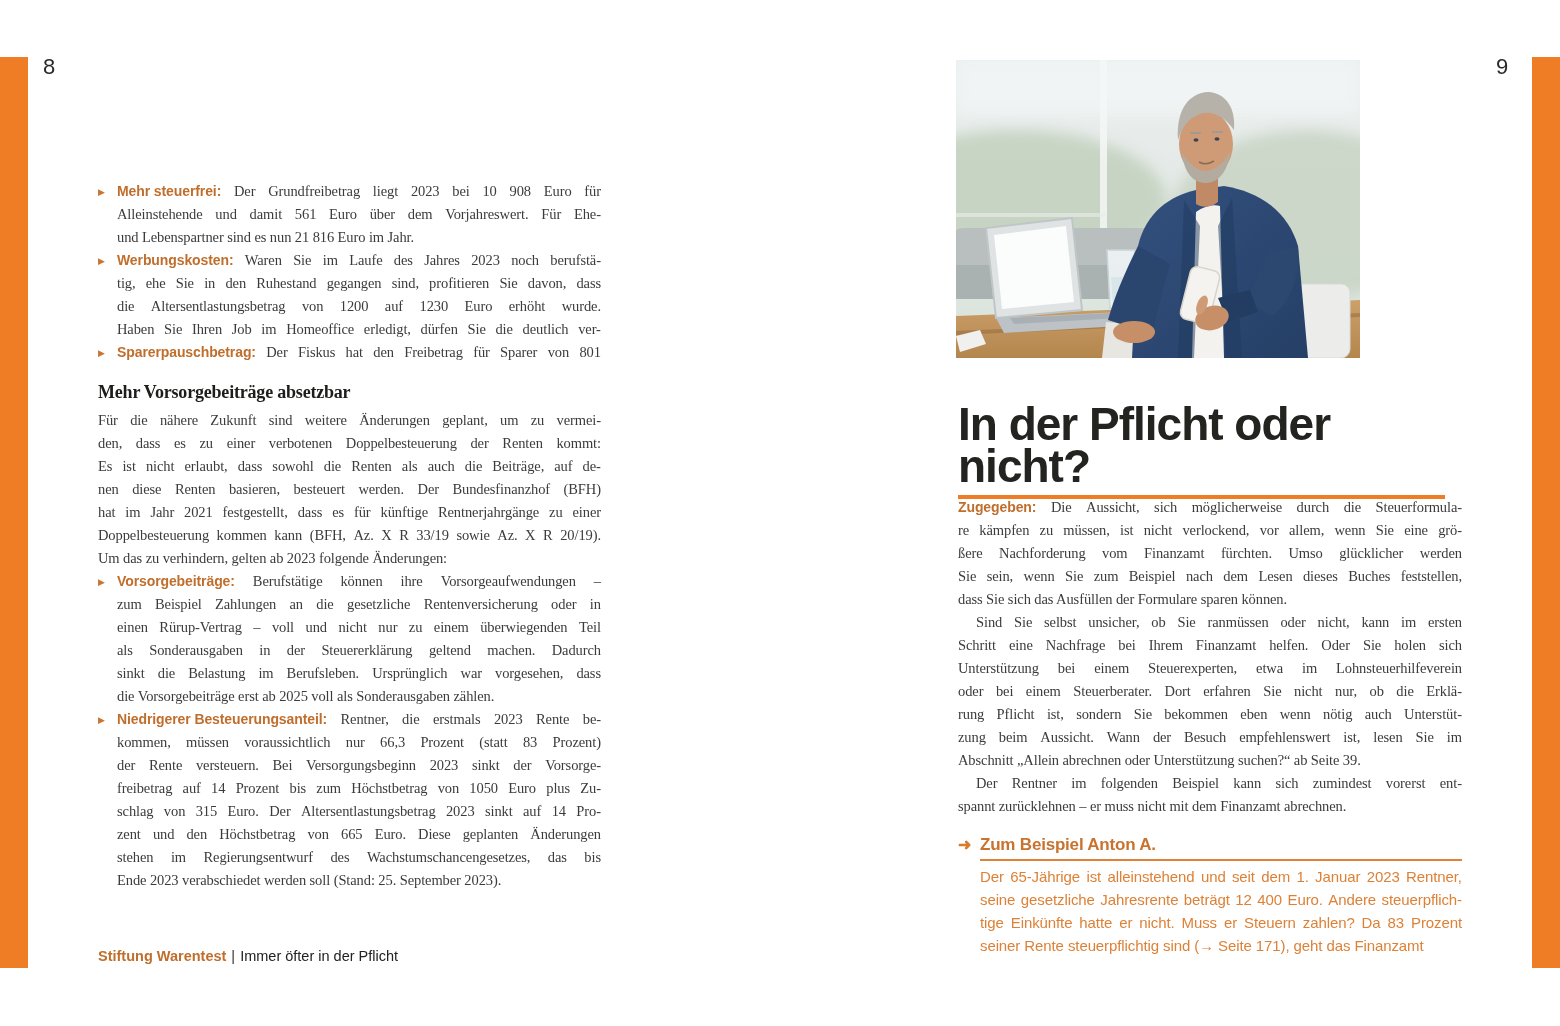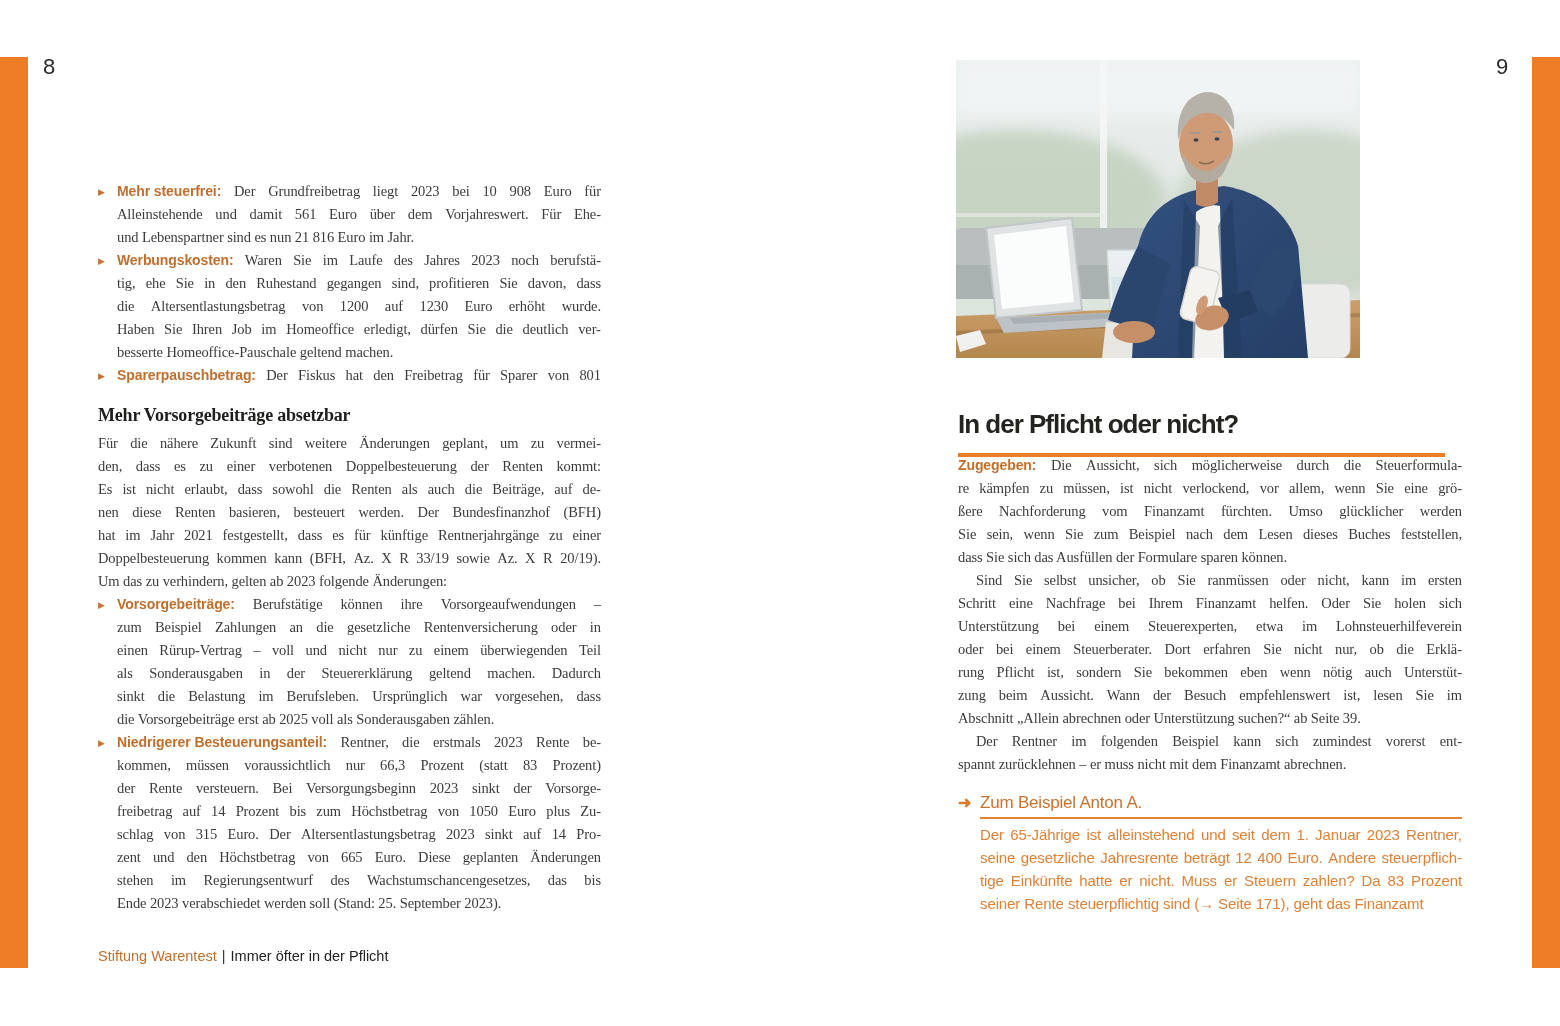--- a/index.html
+++ b/index.html
@@ -24,34 +24,34 @@
   .lead{font-family:"Liberation Sans",sans-serif;font-weight:700;color:#c06e2c;font-size:14px;white-space:pre;}
 
   
   .col-left{position:absolute;left:98px;top:183px;width:503px;}
   .bullet{position:relative;padding-left:19px;}
   .bullet .marker{position:absolute;left:0;top:4px;font-size:9px;color:#c9742f;}
   h3.section{font-family:Liberation Serif, serif;font-weight:700;font-size:18px;color:#1d1d1b;margin:14px 0 9px 0;line-height:22px;letter-spacing:-0.2px;}
 
   
   .footer{position:absolute;left:98px;top:948px;font-size:14.5px;}
-  .footer .brand{color:#c06e2c;font-weight:400;}
+  .footer .brand{color:#c06e2c;font-weight:700;}
   .footer .sep{color:#333;margin:0 5px;font-weight:400;}
   .footer .booktitle{color:#222;}
 
   
   .col-right{position:absolute;left:958px;top:403px;width:504px;}
-  h1.title{font-size:26px;font-weight:700;color:#232320;margin:0;line-height:42px;letter-spacing:-1px;font-family:"Liberation Sans",sans-serif;}
+  h1.title{font-size:46px;font-weight:700;color:#232320;margin:0;line-height:42px;letter-spacing:-1px;font-family:"Liberation Sans",sans-serif;}
   .title-rule{width:487px;height:4px;background:#ee7d25;margin-top:8px;}
   .intro{margin-top:22px;}
   .para{margin:0;}
   .example{margin-top:14px;}
   .ex-head{position:relative;padding-left:22px;height:21px;}
   .ex-arrow{position:absolute;left:0;top:0;color:#d97b2a;font-size:16px;font-weight:700;}
-  .ex-title{font-weight:400;color:#c8732e;font-size:17px;letter-spacing:-0.2px;}
+  .ex-title{font-weight:700;color:#c8732e;font-size:17px;letter-spacing:-0.2px;}
   .ex-rule{margin-left:22px;height:2px;background:#e08238;margin-top:3px;}
   .ex-body{margin-left:22px;margin-top:7px;font-family:"Liberation Sans",sans-serif;font-size:15px;color:#dd8136;letter-spacing:-0.1px;}
 
   
   .photo{position:absolute;left:956px;top:60px;width:404px;height:298px;overflow:hidden;}
   .photo svg{display:block;width:100%;height:100%;}
 </style>
 </head>
 <body>
 
@@ -141,21 +141,20 @@
             <span>Job</span>
             <span>im</span>
             <span>Homeoffice</span>
             <span>erledigt,</span>
             <span>dürfen</span>
             <span>Sie</span>
             <span>die</span>
             <span>deutlich</span>
             <span>ver-</span>
           </div>
-          <div class="tline last">besserte Homeoffice-Pauschale geltend machen.</div>
         </div>
     </div>
     <div class="bullet">
       <span class="marker">▶</span>
       <div>
           <div class="tline">
             <span class="lead">Sparerpauschbetrag:</span>
             <span>Der</span>
             <span>Fiskus</span>
             <span>hat</span>

